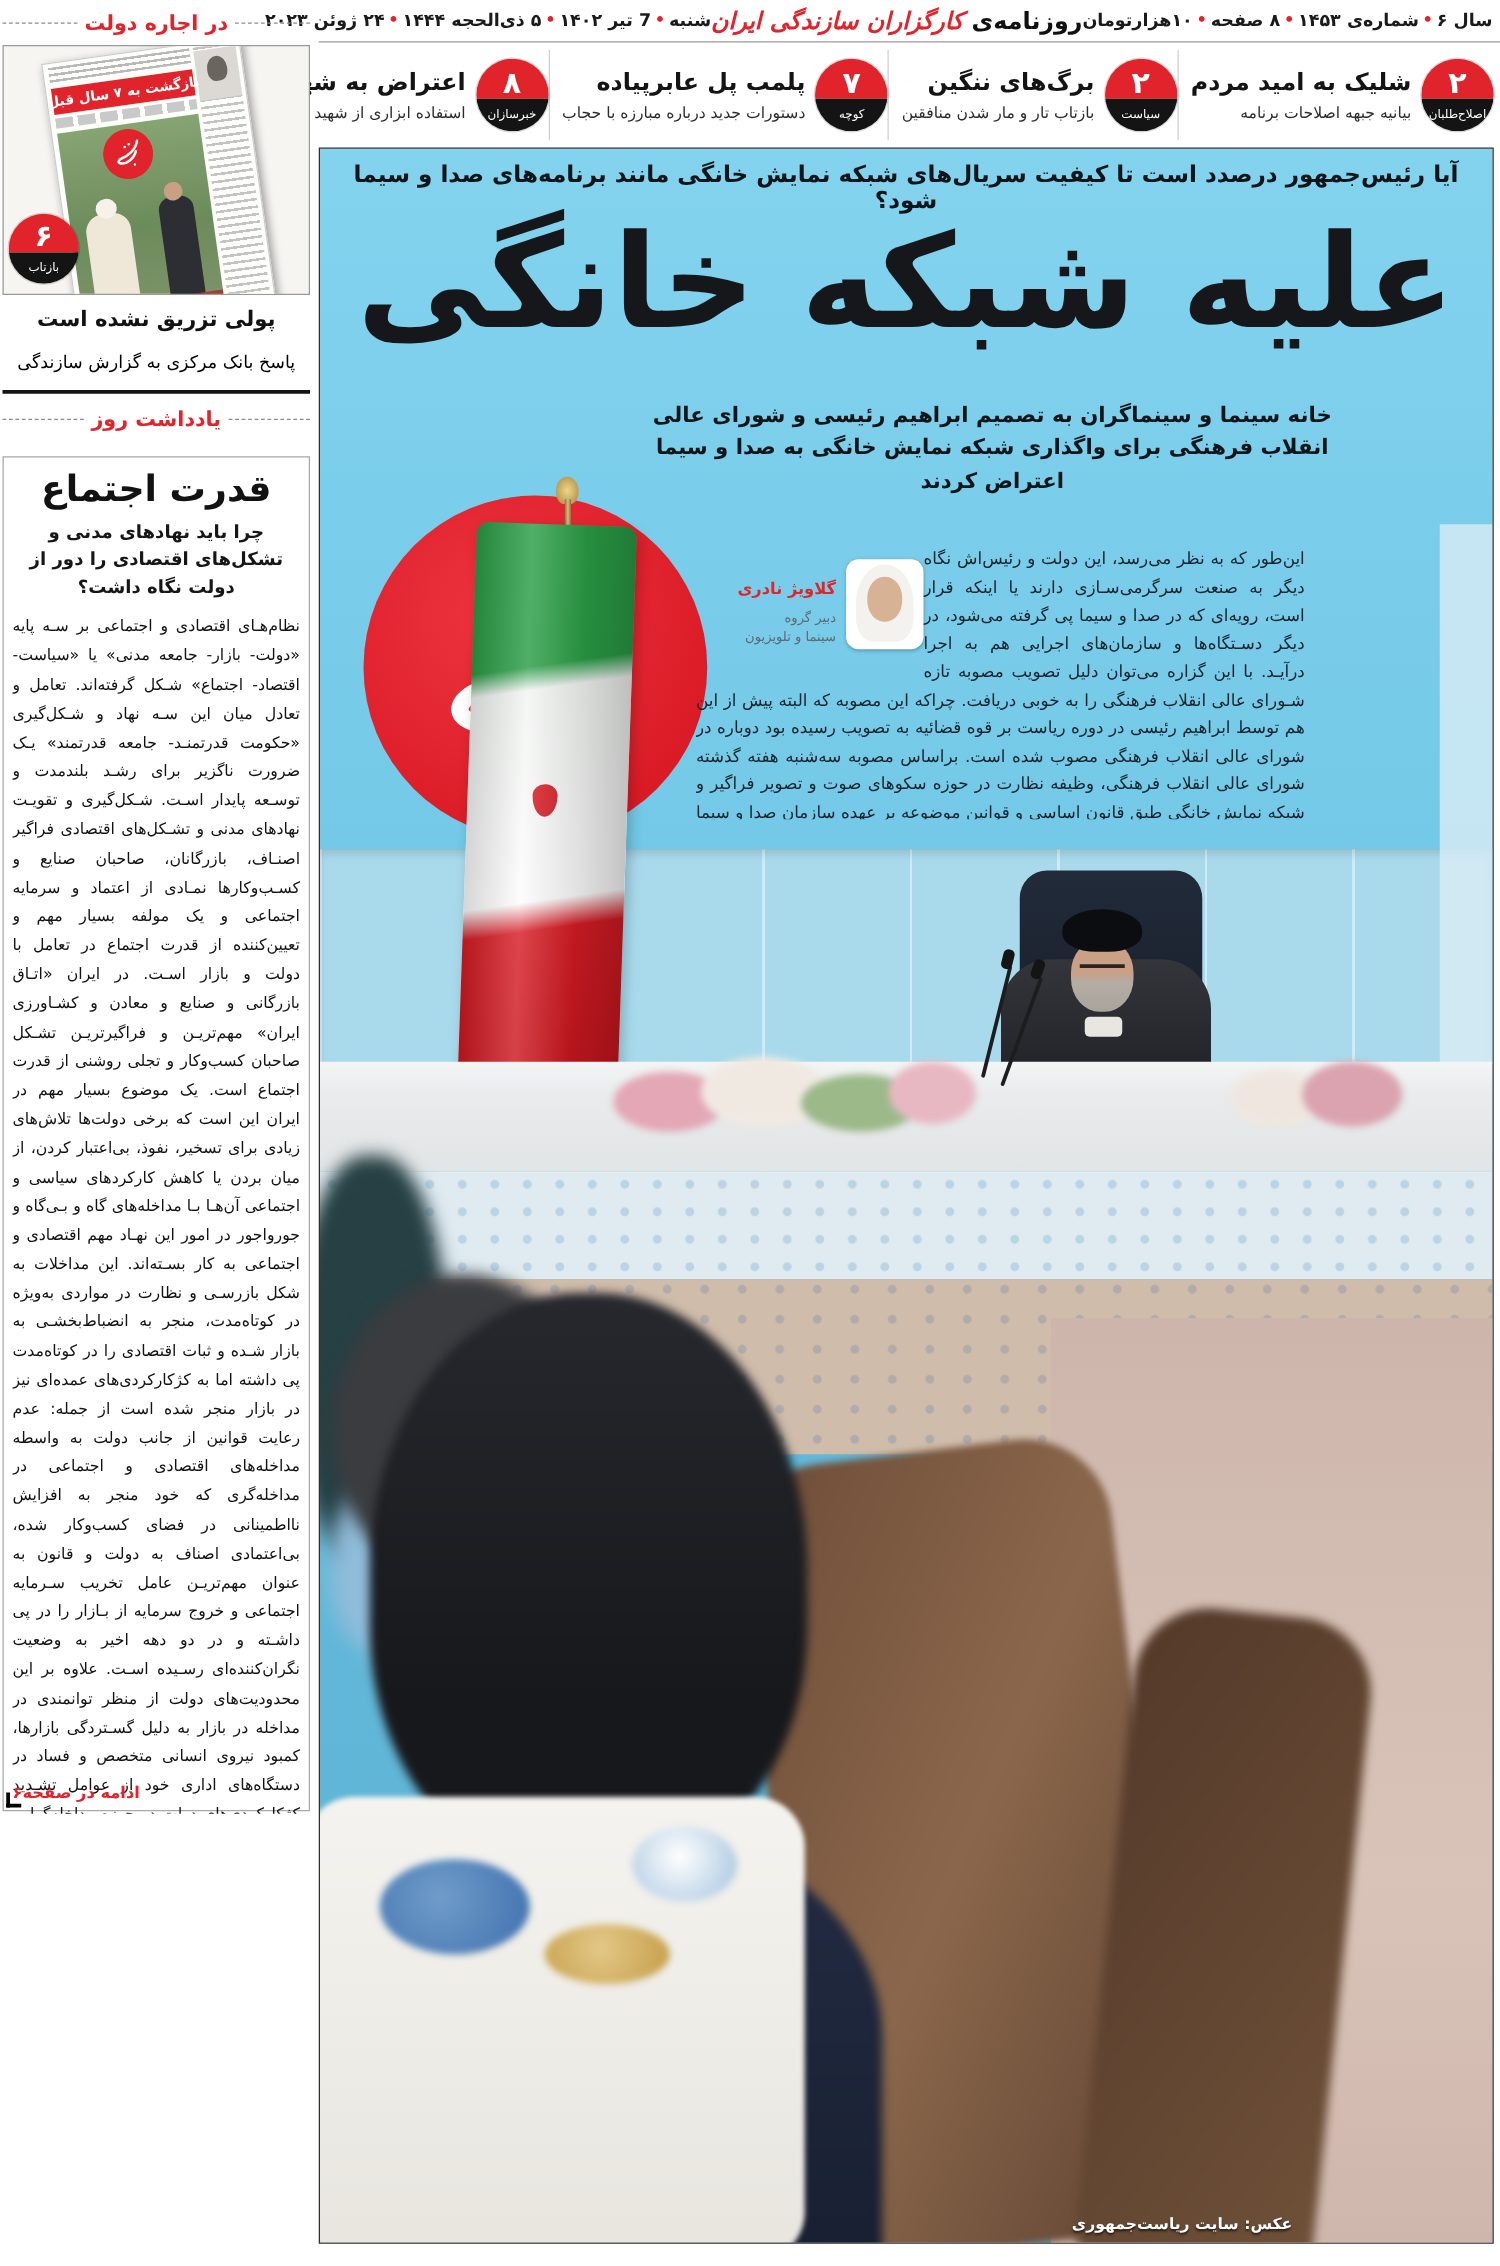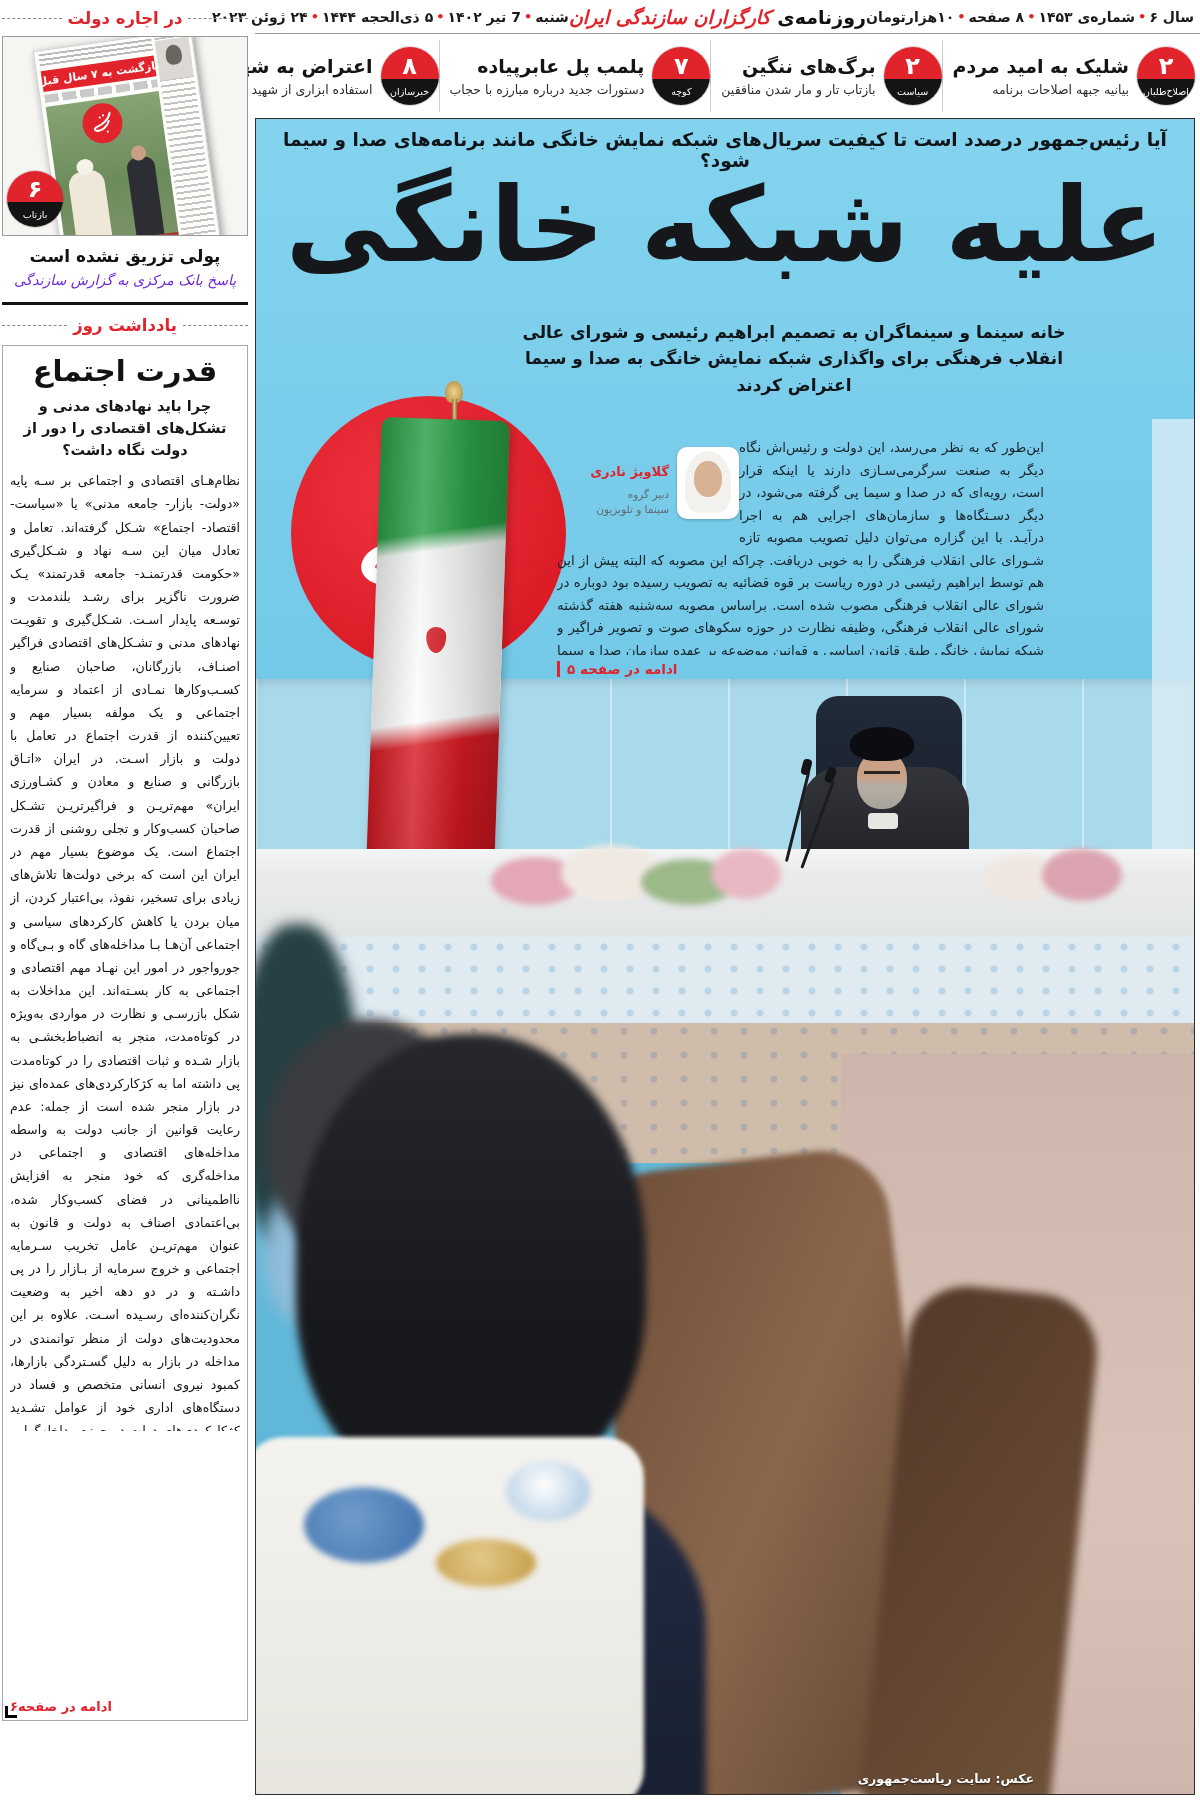--- a/index.html
+++ b/index.html
@@ -66,24 +66,24 @@
              background:#efe7d8; border-radius:14px 14px 2px 2px; }
   .mp-fig1::after { content:""; position:absolute; left:10px; top:-12px; width:17px; height:16px;
              border-radius:50%; background:#f6f2e9; }
   .mp-fig2 { position:absolute; right:14px; bottom:8px; width:28px; height:80px;
              background:#2c2e33; border-radius:10px 10px 2px 2px; }
   .mp-fig2::after { content:""; position:absolute; left:6px; top:-12px; width:15px; height:15px;
              border-radius:50%; background:#c9a084; }
   .mp-carpet { position:absolute; left:0; right:0; bottom:0; height:9px; background:#a83a34; }
   .badge.badge-side { position:absolute; left:4px; top:134px; width:56px; height:56px; }
   .s1-title { margin-top:10px; text-align:center; font-weight:bold; font-size:17px; color:#121212; }
-  .s1-sub { margin-top:6px; text-align:center; font-size:14px; color:#6d28d9;font-style:italic; }
+  .s1-sub { margin-top:16px; text-align:center; font-size:14px; color:#000000; }
   .divider { margin-top:14px; border-top:3px solid #141414; }
   .sec2-head { margin-top:8px; }
-  .note-box { margin-top:8px; border:1px solid #a8a8a8; padding:8px 7px 6px; position:relative; height:1376px; }
+  .note-box { margin-top:18px; border:1px solid #a8a8a8; padding:8px 7px 6px; position:relative; height:1084px; }
   .note-title { text-align:center; font-weight:bold; font-size:29px; color:#121212; }
   .note-sub { margin-top:8px; text-align:center; font-weight:600; font-size:14.5px; line-height:1.5; color:#161616; }
   .author-row { margin-top:14px; border-top:1px solid #cfcfcf; padding-top:6px;
                 display:flex; align-items:center; justify-content:space-between; direction:ltr; height:72px;}
   .author-photo { width:64px; height:60px; background:linear-gradient(180deg,#e8e8e8,#d4d2cf); position:relative; overflow:hidden; }
   .author-photo .hair { position:absolute; left:16px; top:2px; width:32px; height:20px; border-radius:50% 50% 20% 20%; background:#1f1d1c;}
   .author-photo .face { position:absolute; left:19px; top:12px; width:26px; height:26px; border-radius:45%; background:#c9c2ba;}
   .author-photo .suit { position:absolute; left:6px; bottom:-4px; width:52px; height:22px; border-radius:40% 40% 0 0; background:#39383a;}
   .author-meta { direction:rtl; text-align:right; }
   .author-name { font-weight:bold; font-size:14px; color:#121212; }
@@ -390,23 +390,20 @@
         <div class="byline-meta">
           <div class="byline-name">گلاویژ نادری</div>
           <div class="byline-role">
             <span>دبیر گروه</span><br>
             <span>سینما و تلویزیون</span>
           </div>
         </div>
       </div>
       <span>این‌طور که به نظر می‌رسد، این دولت و رئیس‌اش نگاه دیگر به صنعت سرگرمی‌سـازی دارند یا اینکه قرار است، رویه‌ای که در صدا و سیما پی گرفته می‌شود، در دیگر دسـتگاه‌ها و سازمان‌های اجرایی هم به اجرا درآیـد. با این گزاره می‌توان دلیل تصویب مصوبه تازه شـورای عالی انقلاب فرهنگی را به خوبی دریافت. چراکه این مصوبه که البته پیش از این هم توسط ابراهیم رئیسی در دوره ریاست بر قوه قضائیه به تصویب رسیده بود دوباره در شورای عالی انقلاب فرهنگی مصوب شده است. براساس مصوبه سه‌شنبه هفته گذشته شورای عالی انقلاب فرهنگی، وظیفه نظارت در حوزه سکوهای صوت و تصویر فراگیر و شبکه نمایش خانگی طبق قانون اساسی و قوانین موضوعه بر عهده سازمان صدا و سیما قرار دارد. حالا هر چقدر هم که وزیر ارشاد در رد نظارت سازمان صدا و سیما بر محصولات نمایش خانگی بگوید و بر تغییر این محصولات تاکید کند، مصوبه شورای عالی انقلاب فرهنگی آنقدر واضح و مبرهن است که اهالی سینما و فعالان شبکه خانگی حرف‌های وزیر را باور نخواهند کرد. از سوی دیگر همزمان با صحبت‌های وزیر ارشاد، پیمان جبلی، رئیس سـازمان صدا و سیما هم بر تصویب نظارت سازمان زیرمجموعه‌اش بر محصولات شبکه خانگی تاکید کرد: «در مورد نظارت بر شـبکه نمایش خانگی همچنان صدور مجوز و انتشار براساس قانون اساسی، وظایف سازمان صداوسیما قانوناً و منطقاً باید رسانه ملی است.» همین اظهارات کافی است که آب پاکی را بر دستان وزیری که نظری غیر از این دارد، ریخته شود و تمام تلاش‌هایش بر باد رود.</span>
     </div>
-    <div class="art-continue">
-      <span>ادامه در صفحه ۵</span>
-    </div>
 
     <div class="floor-right"></div>
     <div class="figure-teal"></div>
     <div class="blob-blue"></div>
     <div class="blob-white"></div>
     <div class="wood-chair1"></div>
     <div class="wood-chair2"></div>
     <div class="head-b"></div>
     <div class="head-a"></div>
     <div class="shoulders-a"></div>

